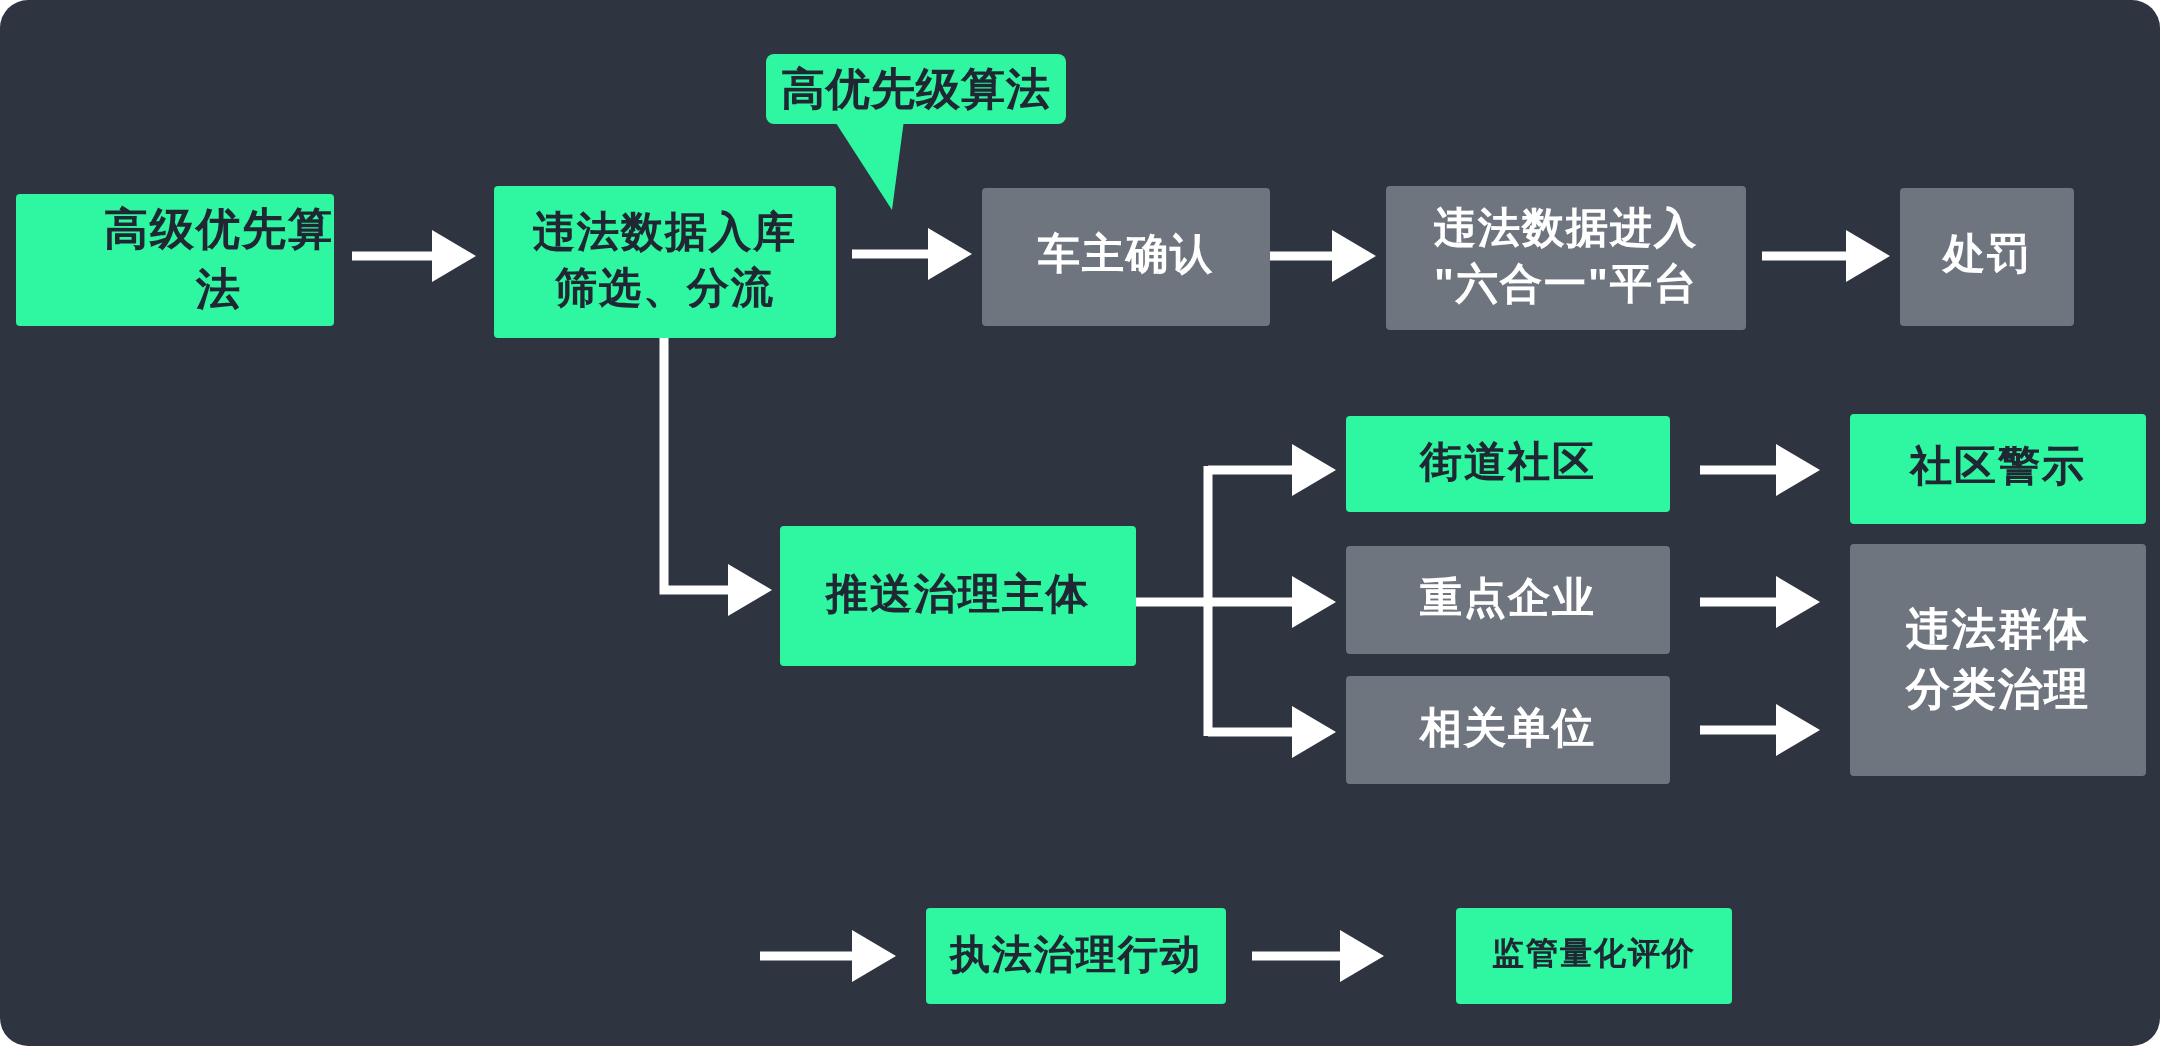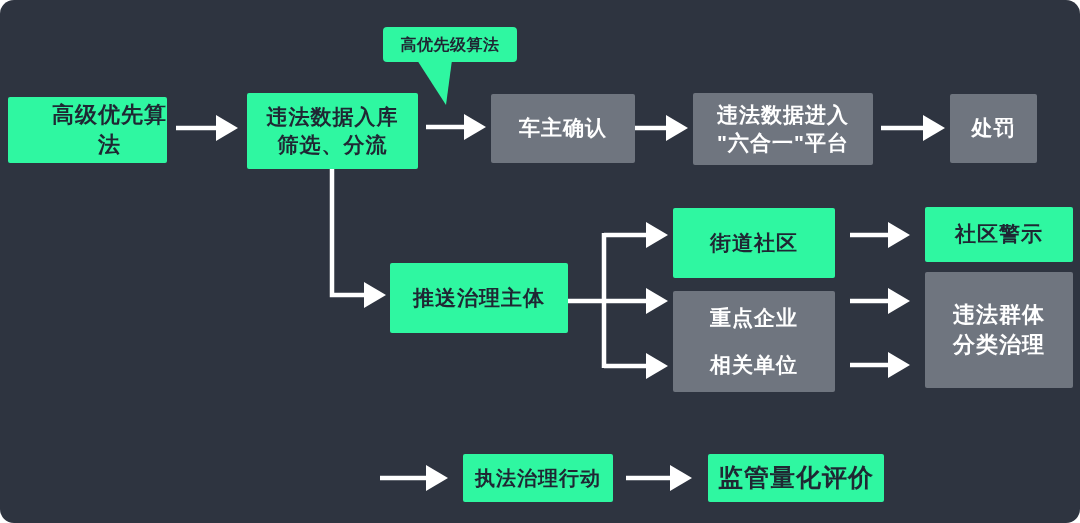--- a/index.html
+++ b/index.html
@@ -80,45 +80,45 @@
     <g>
       <line x1="380" y1="478" x2="427" y2="478"></line>
       <polygon points="426,465 448,478 426,491"></polygon>
     </g>
     <g>
       <line x1="626" y1="478" x2="671" y2="478"></line>
       <polygon points="670,465 692,478 670,491"></polygon>
     </g>
   </svg>
 
-  <div class="node green callout" style="left:383px; top:27px; width:134px; height:35px; font-size:16px;">高优先级算法</div>
+  <div class="node green callout" style="left:383px; top:27px; width:150px; height:35px; font-size:22px;">高优先级算法</div>
 
   <div class="node green" style="left:8px; top:97px; width:159px; height:66px; font-size:22px;padding-left:44px;">高级优先算法</div>
 
   <div class="node green" style="left:247px; top:93px; width:171px; height:76px; font-size:21px;">违法数据入库
 筛选、分流</div>
 
   <div class="node gray" style="left:491px; top:94px; width:144px; height:69px; font-size:21px;">车主确认</div>
 
   <div class="node gray" style="left:693px; top:93px; width:180px; height:72px; font-size:21px;">违法数据进入
 "六合一"平台</div>
 
   <div class="node gray" style="left:950px; top:94px; width:87px; height:69px; font-size:21px;">处罚</div>
 
   <div class="node green" style="left:390px; top:263px; width:178px; height:70px; font-size:21px;">推送治理主体</div>
 
-  <div class="node green" style="left:673px; top:208px; width:162px; height:70px; font-size:21px;text-align:right;">街道社区</div>
+  <div class="node green" style="left:673px; top:208px; width:162px; height:48px; font-size:21px;text-align:right;">街道社区</div>
 
-  <div class="node gray" style="left:673px; top:273px; width:162px; height:54px; font-size:21px;margin-top:18px;">重点企业</div>
+  <div class="node gray" style="left:673px; top:273px; width:162px; height:54px; font-size:21px;">重点企业</div>
 
   <div class="node gray" style="left:673px; top:338px; width:162px; height:54px; font-size:21px;">相关单位</div>
 
   <div class="node green" style="left:925px; top:207px; width:148px; height:55px; font-size:21px;">社区警示</div>
 
   <div class="node gray" style="left:925px; top:272px; width:148px; height:116px; font-size:22px;">违法群体
 分类治理</div>
 
 
   <div class="node green" style="left:463px; top:454px; width:150px; height:48px; font-size:20px;">执法治理行动</div>
 
-  <div class="node green" style="left:708px; top:454px; width:176px; height:48px; font-size:25px;">监管量化评价</div>
+  <div class="node green" style="left:728px; top:454px; width:138px; height:48px; font-size:16px;">监管量化评价</div>
 
 </div>
 
 </body></html>

